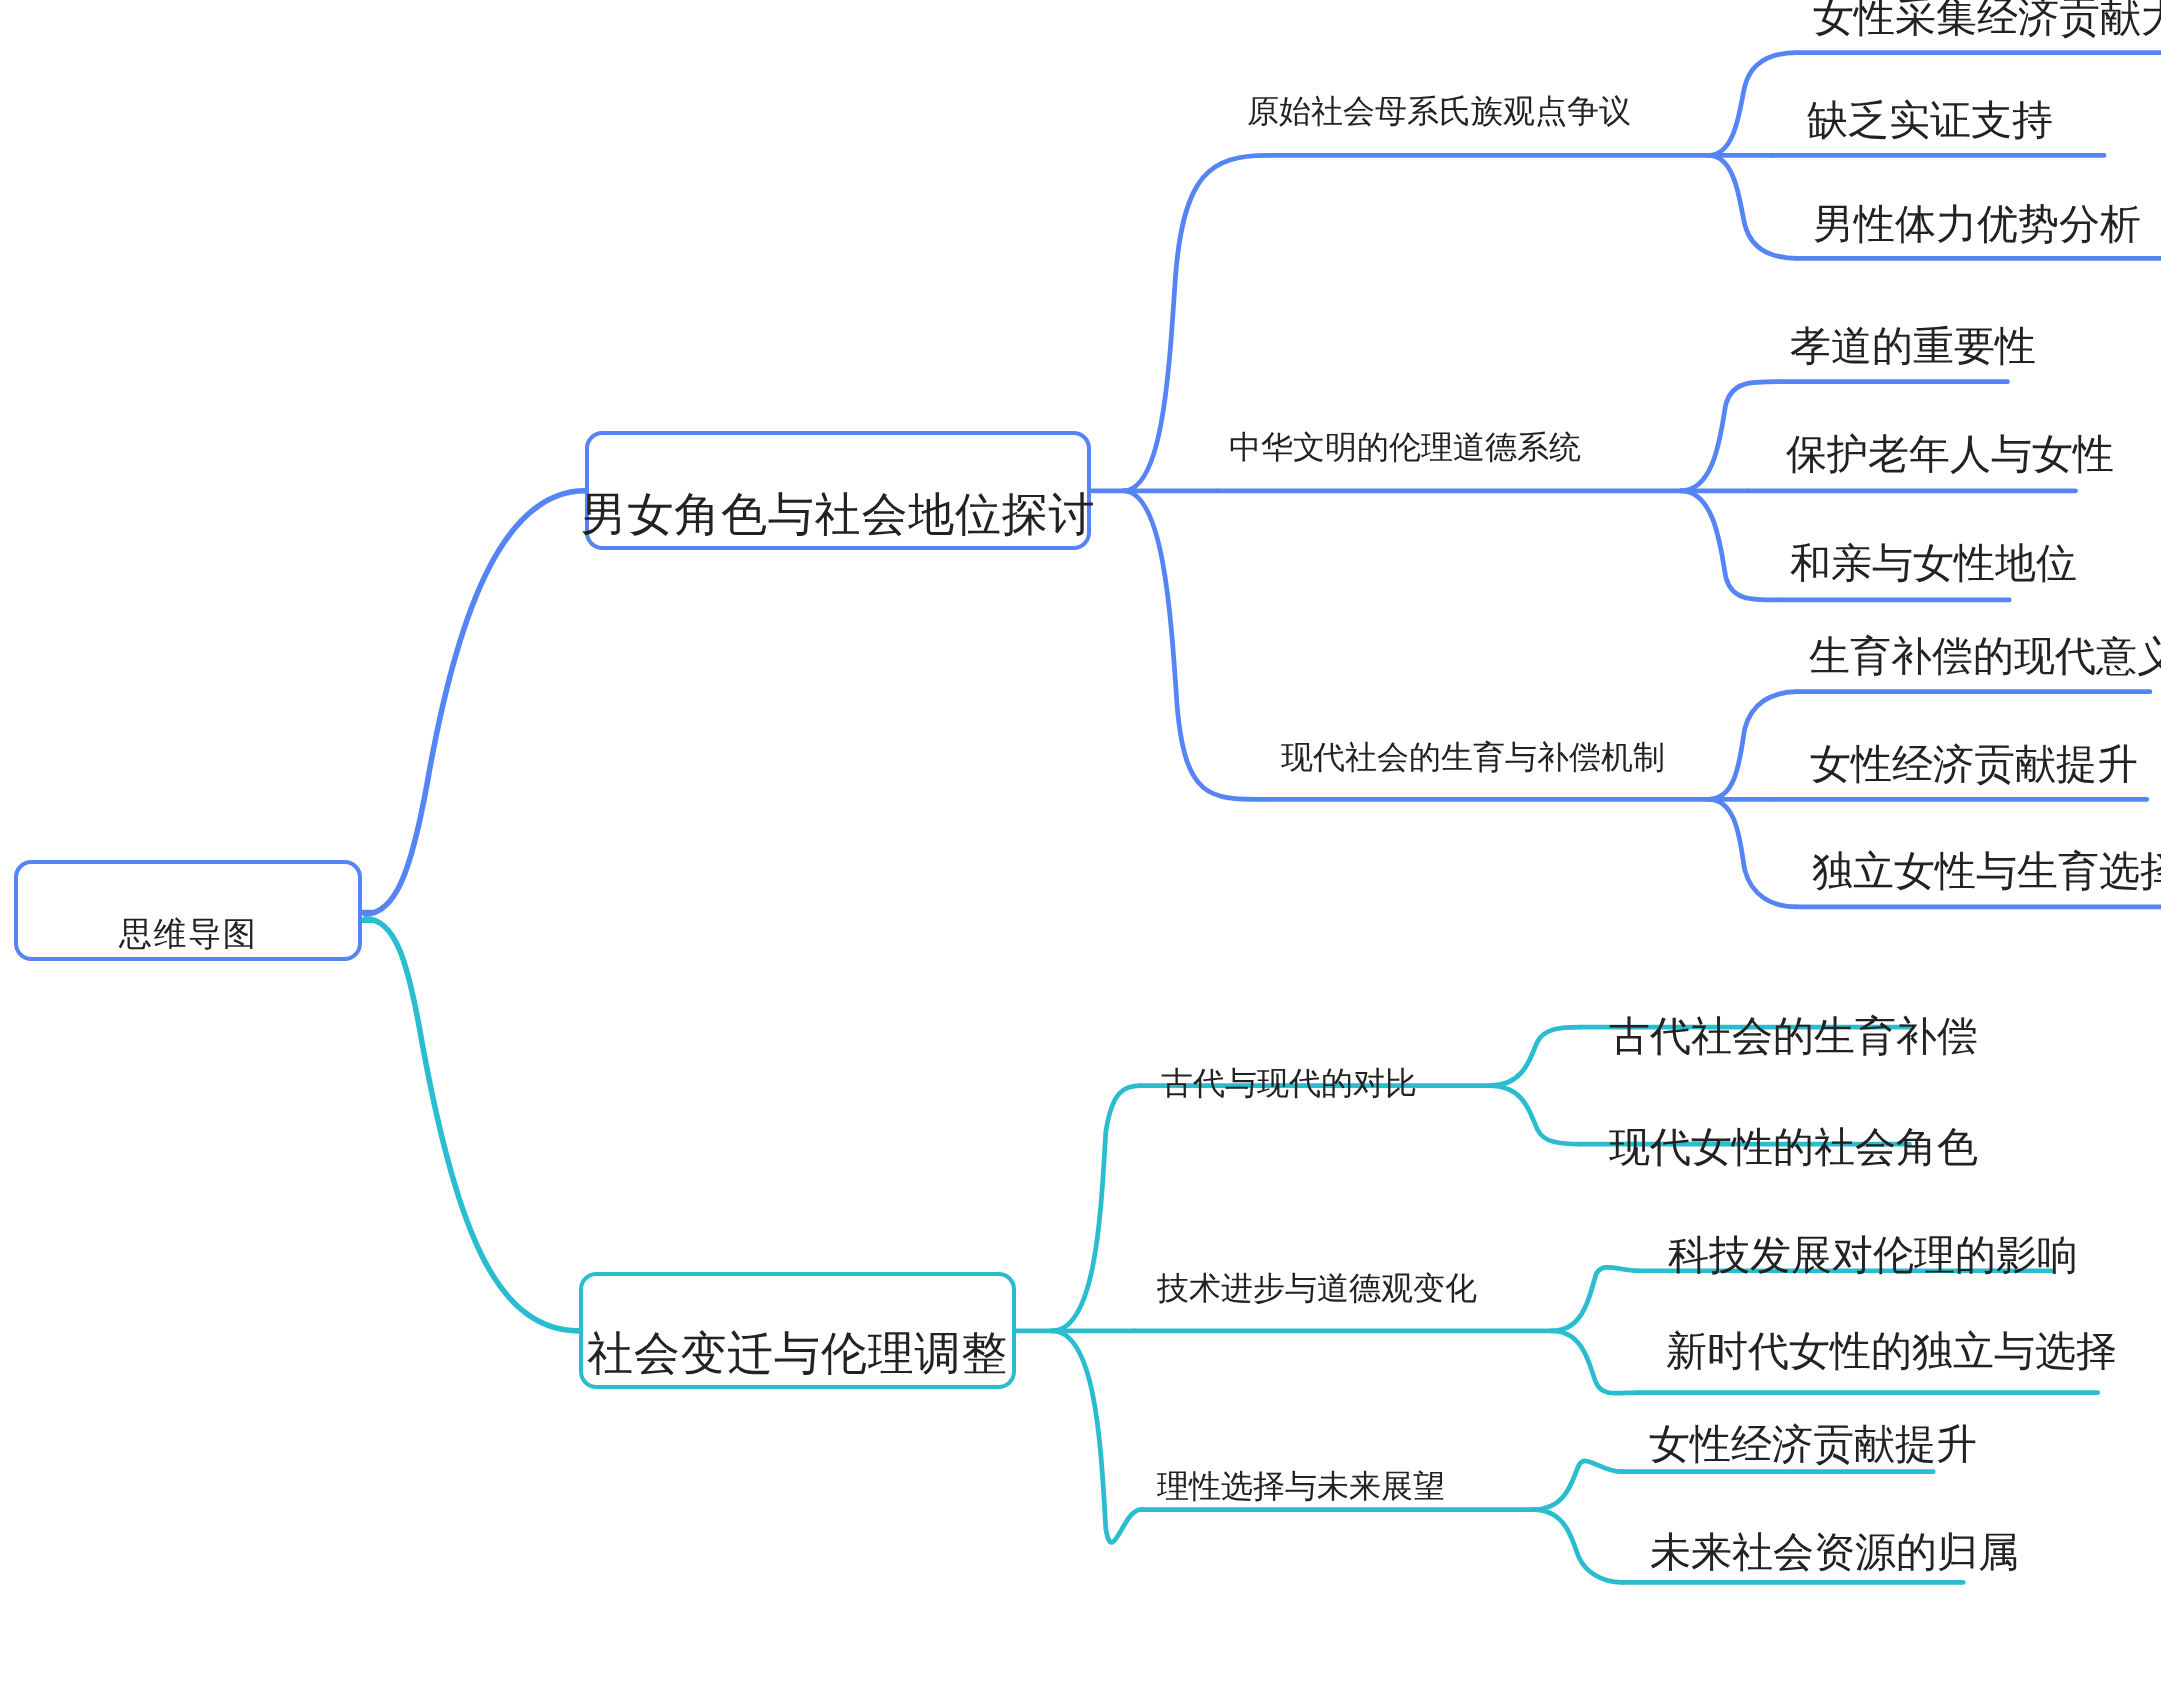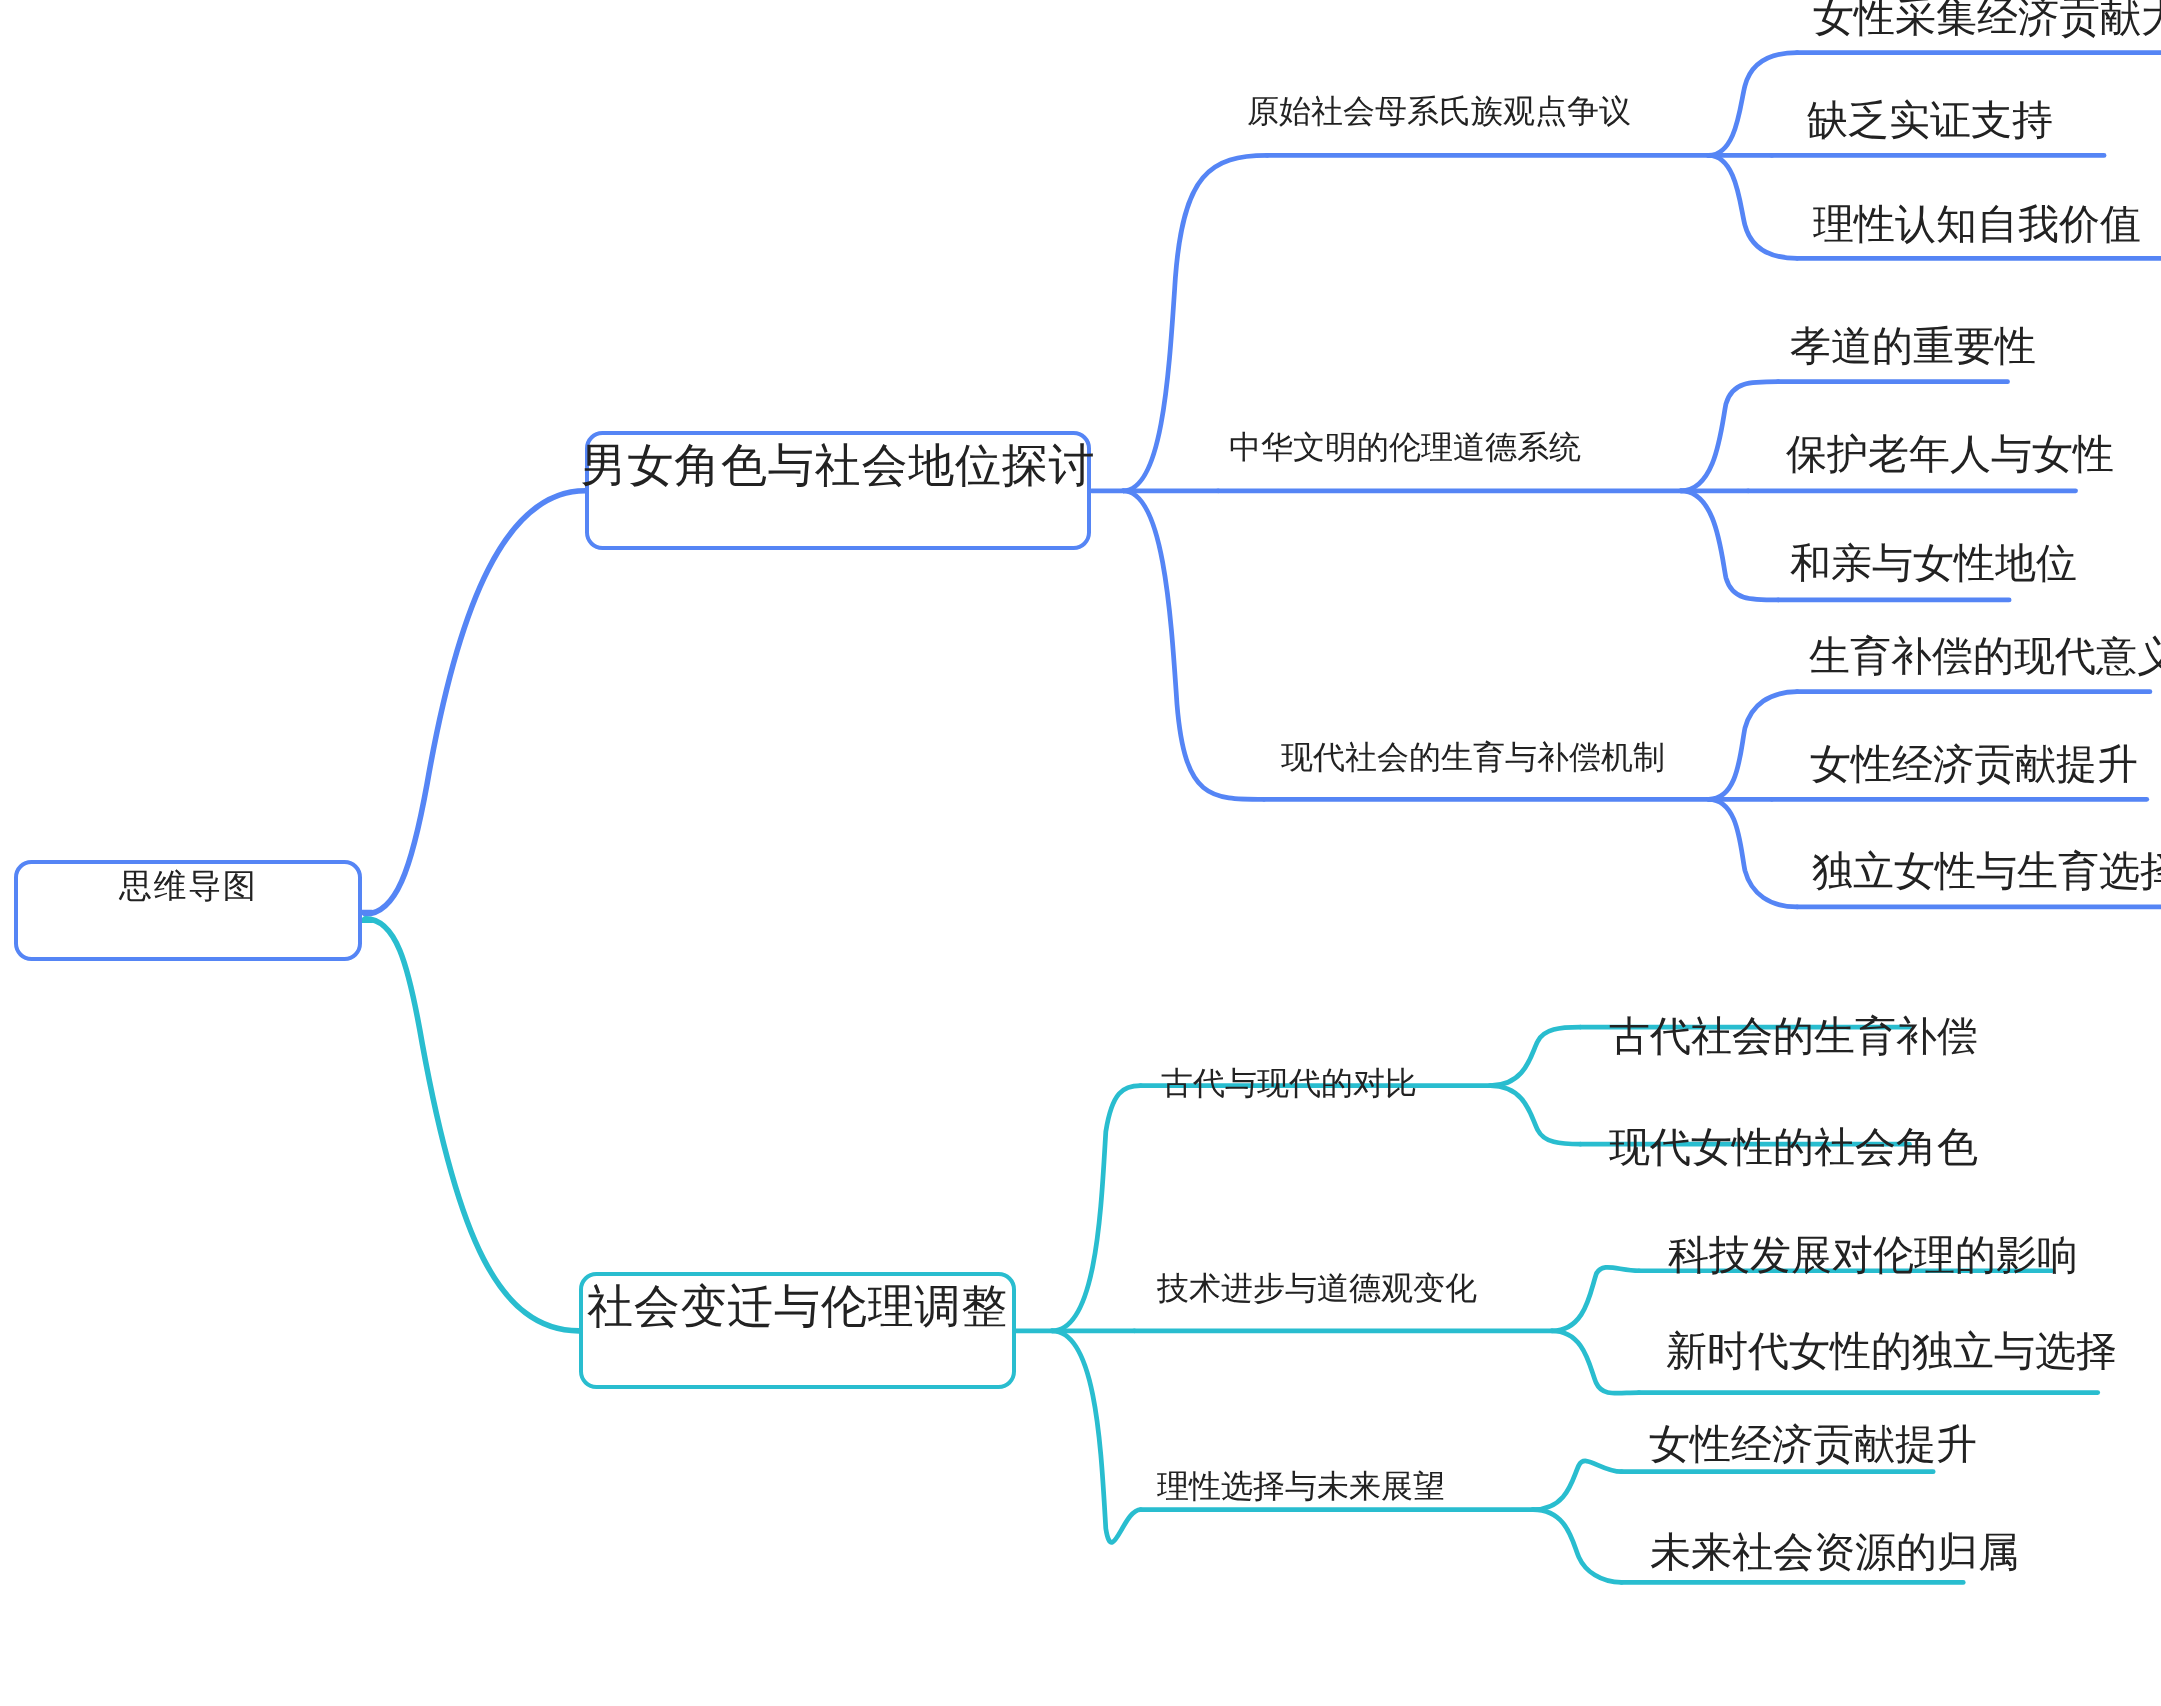--- a/index.html
+++ b/index.html
@@ -27,21 +27,21 @@
     height: 1707px;
     pointer-events: none;
   }
   
   .node-box {
     position: absolute;
     box-sizing: border-box;
     border-radius: 17.4px;
     background: #ffffff;
     display: flex;
-    align-items: flex-start;
+    align-items: flex-end;
     justify-content: center;
     color: #222222;
     white-space: nowrap;
   }
   .node-root {
     border: 4px solid #5585f5;
     left: 14.2px;
     top: 860px;
     width: 348px;
     height: 101px;
@@ -174,21 +174,21 @@
   <div class="node-box node-branch-blue">
     <span>男女角色与社会地位探讨</span>
   </div>
 
   <div class="label label-l2" style="left:1247px; top:95px;">原始社会母系氏族观点争议</div>
   <div class="label label-l2" style="left:1229px; top:431px;">中华文明的伦理道德系统</div>
   <div class="label label-l2" style="left:1281px; top:741px;">现代社会的生育与补偿机制</div>
 
   <div class="label label-l3" style="left:1813px; top:-3.2px;">女性采集经济贡献大</div>
   <div class="label label-l3" style="left:1807px; top:100px;">缺乏实证支持</div>
-  <div class="label label-l3" style="left:1813px; top:204px;">理性认知自我价值</div>
+  <div class="label label-l3" style="left:1813px; top:204px;">男性体力优势分析</div>
 
   <div class="label label-l3" style="left:1790px; top:326px;">孝道的重要性</div>
   <div class="label label-l3" style="left:1786px; top:434px;">保护老年人与女性</div>
   <div class="label label-l3" style="left:1790px; top:543px;">和亲与女性地位</div>
 
   <div class="label label-l3" style="left:1809px; top:636px;">生育补偿的现代意义</div>
   <div class="label label-l3" style="left:1810px; top:744px;">女性经济贡献提升</div>
   <div class="label label-l3" style="left:1812px; top:851px;">独立女性与生育选择</div>
 
   <div class="node-box node-branch-teal">

